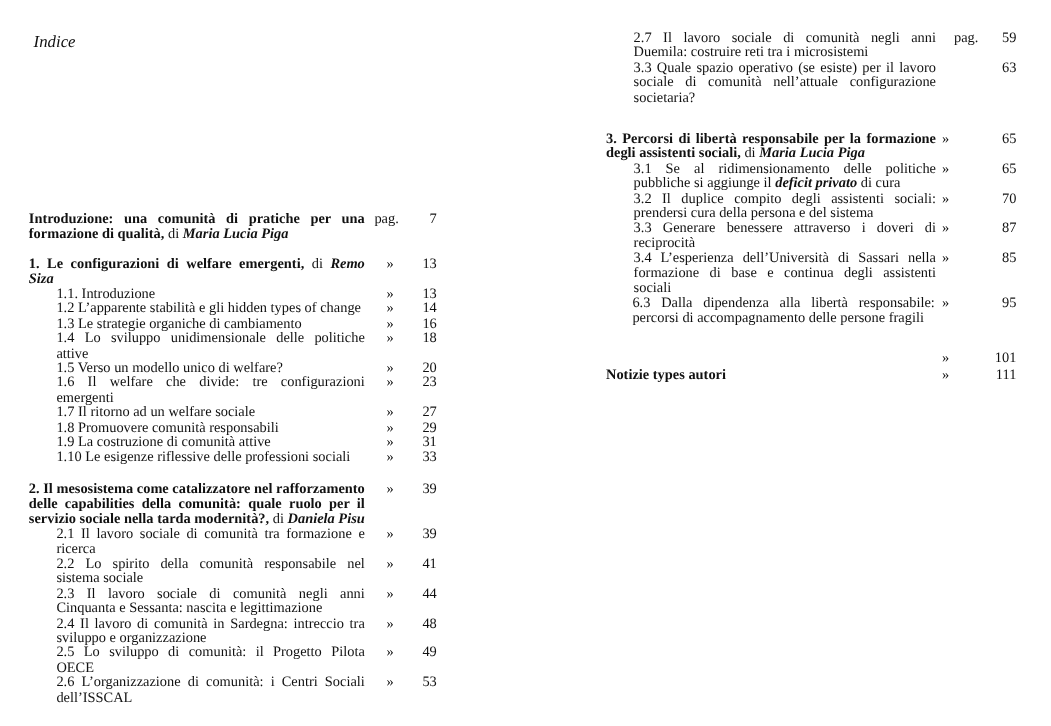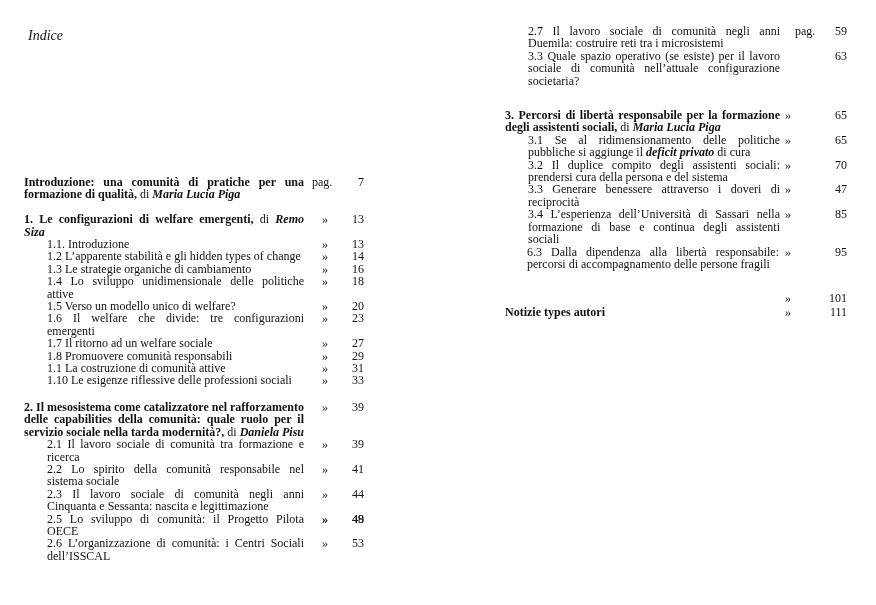--- a/index.html
+++ b/index.html
@@ -94,21 +94,21 @@
         <div class="text">1.7 Il ritorno ad un welfare sociale</div>
         <span class="marker">»</span>
         <span class="num">27</span>
       </div>
     <div class="entry sub">
         <div class="text">1.8 Promuovere comunità responsabili</div>
         <span class="marker">»</span>
         <span class="num">29</span>
       </div>
     <div class="entry sub">
-        <div class="text">1.1 La costruzione di comunità attive</div>
+        <div class="text">1.9 La costruzione di comunità attive</div>
         <span class="marker">»</span>
         <span class="num">31</span>
       </div>
     <div class="entry sub">
         <div class="text">1.10 Le esigenze riflessive delle professioni sociali</div>
         <span class="marker">»</span>
         <span class="num">33</span>
       </div>
   </div>
 
@@ -129,20 +129,21 @@
         <div class="text">2.2 Lo spirito della comunità responsabile nel sistema sociale</div>
         <span class="marker">»</span>
         <span class="num">41</span>
       </div>
     <div class="entry sub">
         <div class="text">2.3 Il lavoro sociale di comunità negli anni Cinquanta e Sessanta: nascita e legittimazione</div>
         <span class="marker">»</span>
         <span class="num">44</span>
       </div>
     <div class="entry sub">
+        <div class="text">2.4 Il lavoro di comunità in Sardegna: intreccio tra sviluppo e organizzazione</div>
         <span class="marker">»</span>
         <span class="num">48</span>
       </div>
     <div class="entry sub">
         <div class="text">2.5 Lo sviluppo di comunità: il Progetto Pilota OECE</div>
         <span class="marker">»</span>
         <span class="num">49</span>
       </div>
     <div class="entry sub">
         <div class="text">2.6 L’organizzazione di comunità: i Centri Sociali dell’ISSCAL</div>
@@ -179,21 +180,21 @@
         <span class="num">65</span>
       </div>
     <div class="entry sub">
         <div class="text">3.2 Il duplice compito degli assistenti sociali: prendersi cura della persona e del sistema</div>
         <span class="marker">»</span>
         <span class="num">70</span>
       </div>
     <div class="entry sub">
         <div class="text">3.3 Generare benessere attraverso i doveri di reciprocità</div>
         <span class="marker">»</span>
-        <span class="num">47</span>
+        <span class="num">87</span>
       </div>
     <div class="entry sub">
         <div class="text">3.4 L’esperienza dell’Università di Sassari nella formazione di base e continua degli assistenti sociali</div>
         <span class="marker">»</span>
         <span class="num">85</span>
       </div>
     <div class="entry sub sub35">
         <div class="text">6.3 Dalla dipendenza alla libertà responsabile: percorsi di accompagnamento delle persone fragili</div>
         <span class="marker">»</span>
         <span class="num">95</span>

